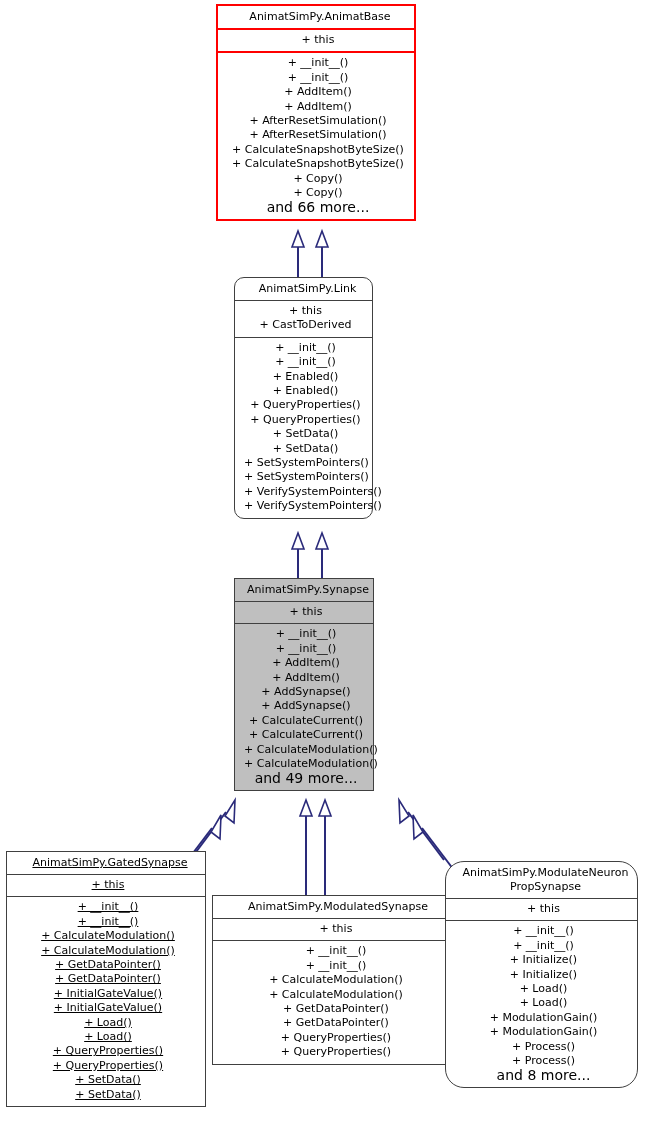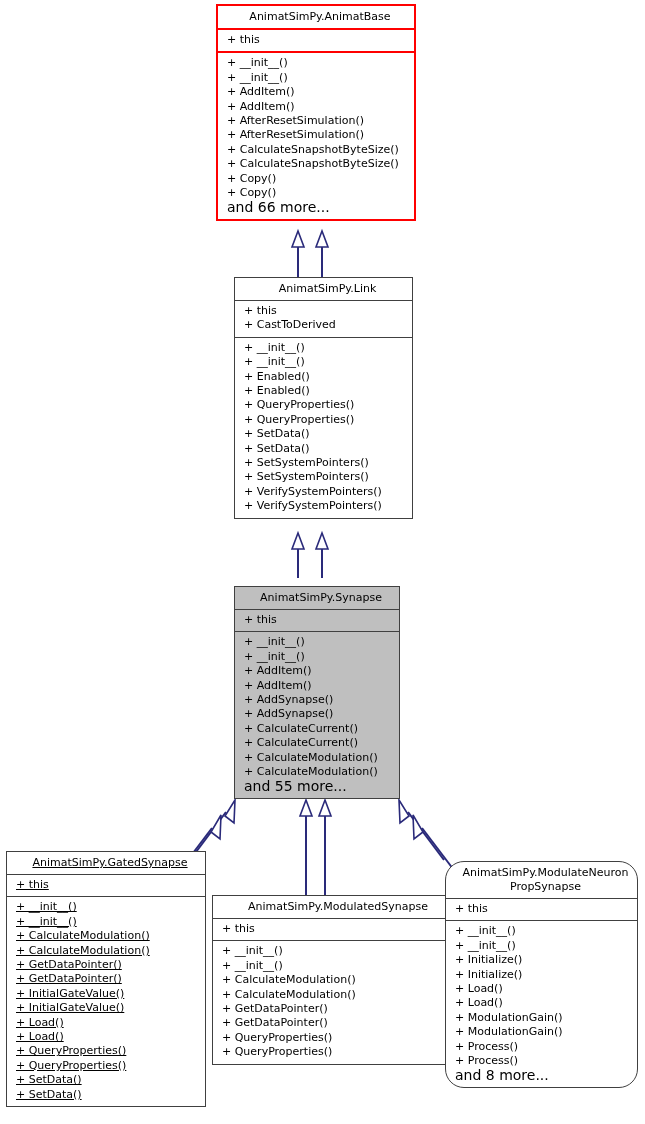--- a/index.html
+++ b/index.html
@@ -55,20 +55,21 @@
     height: 0;
     font-size: 0;
     line-height: 0;
   }
   .rootclass .cls-sep {
     border-top: 2px solid #ff0000;
   }
   .cls-section {
     padding: 3px 5px 4px 9px;
     box-sizing: border-box;
+    text-align: center;
   }
   .cls-row {
     font-size: 11px;
     color: #000000;
     line-height: 14.4px;
     white-space: nowrap;
   }
   .cls-more {
     font-size: 14px;
     color: #000000;
@@ -144,21 +145,21 @@
       <div class="cls-row">+ AfterResetSimulation()</div>
       <div class="cls-row">+ AfterResetSimulation()</div>
       <div class="cls-row">+ CalculateSnapshotByteSize()</div>
       <div class="cls-row">+ CalculateSnapshotByteSize()</div>
       <div class="cls-row">+ Copy()</div>
       <div class="cls-row">+ Copy()</div>
       <div class="cls-more">and 66 more...</div>
     </div>
   </div>
 
-  <div class="uml-class" style="left:234px; top:277px; width:179px;">
+  <div class="uml-class" style="left:234px; top:277px; width:139px;border-radius:10px;">
     <div class="cls-name">AnimatSimPy.Link</div>
     <div class="cls-sep"></div>
     <div class="cls-section">
       <div class="cls-row">+ this</div>
       <div class="cls-row">+ CastToDerived</div>
     </div>
     <div class="cls-sep"></div>
     <div class="cls-section">
       <div class="cls-row">+ __init__()</div>
       <div class="cls-row">+ __init__()</div>
@@ -168,39 +169,39 @@
       <div class="cls-row">+ QueryProperties()</div>
       <div class="cls-row">+ SetData()</div>
       <div class="cls-row">+ SetData()</div>
       <div class="cls-row">+ SetSystemPointers()</div>
       <div class="cls-row">+ SetSystemPointers()</div>
       <div class="cls-row">+ VerifySystemPointers()</div>
       <div class="cls-row">+ VerifySystemPointers()</div>
     </div>
   </div>
 
-  <div class="uml-class highlight" style="left:234px; top:578px; width:166px;margin-top:8px;">
+  <div class="uml-class highlight" style="left:234px; top:578px; width:140px;">
     <div class="cls-name">AnimatSimPy.Synapse</div>
     <div class="cls-sep"></div>
     <div class="cls-section">
       <div class="cls-row">+ this</div>
     </div>
     <div class="cls-sep"></div>
     <div class="cls-section">
       <div class="cls-row">+ __init__()</div>
       <div class="cls-row">+ __init__()</div>
       <div class="cls-row">+ AddItem()</div>
       <div class="cls-row">+ AddItem()</div>
       <div class="cls-row">+ AddSynapse()</div>
       <div class="cls-row">+ AddSynapse()</div>
       <div class="cls-row">+ CalculateCurrent()</div>
       <div class="cls-row">+ CalculateCurrent()</div>
       <div class="cls-row">+ CalculateModulation()</div>
       <div class="cls-row">+ CalculateModulation()</div>
-      <div class="cls-more">and 55 more...</div>
+      <div class="cls-more">and 49 more...</div>
     </div>
   </div>
 
   <div class="uml-class" style="left:6px; top:851px; width:200px;text-decoration:underline;">
     <div class="cls-name">AnimatSimPy.GatedSynapse</div>
     <div class="cls-sep"></div>
     <div class="cls-section">
       <div class="cls-row">+ this</div>
     </div>
     <div class="cls-sep"></div>

